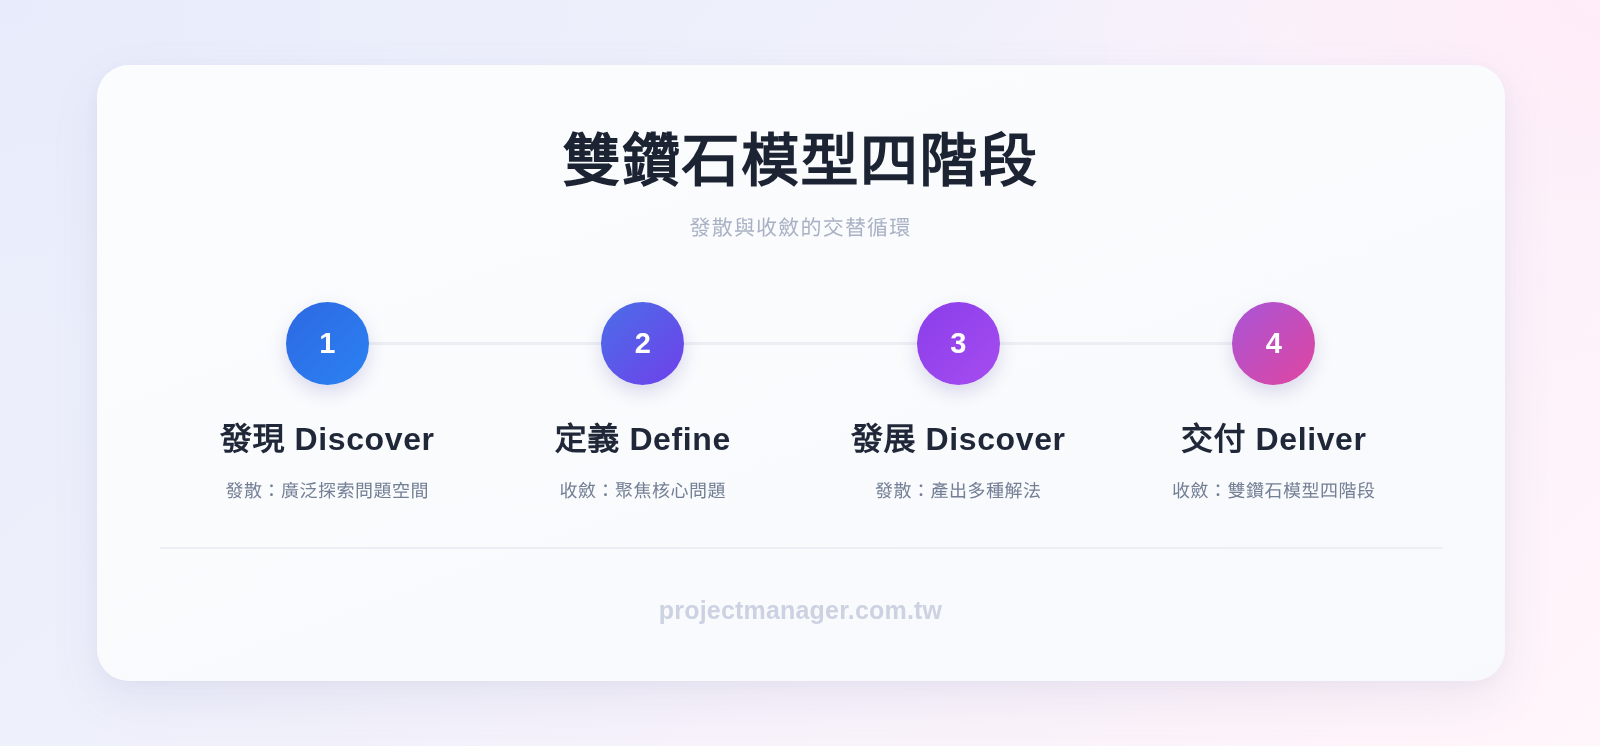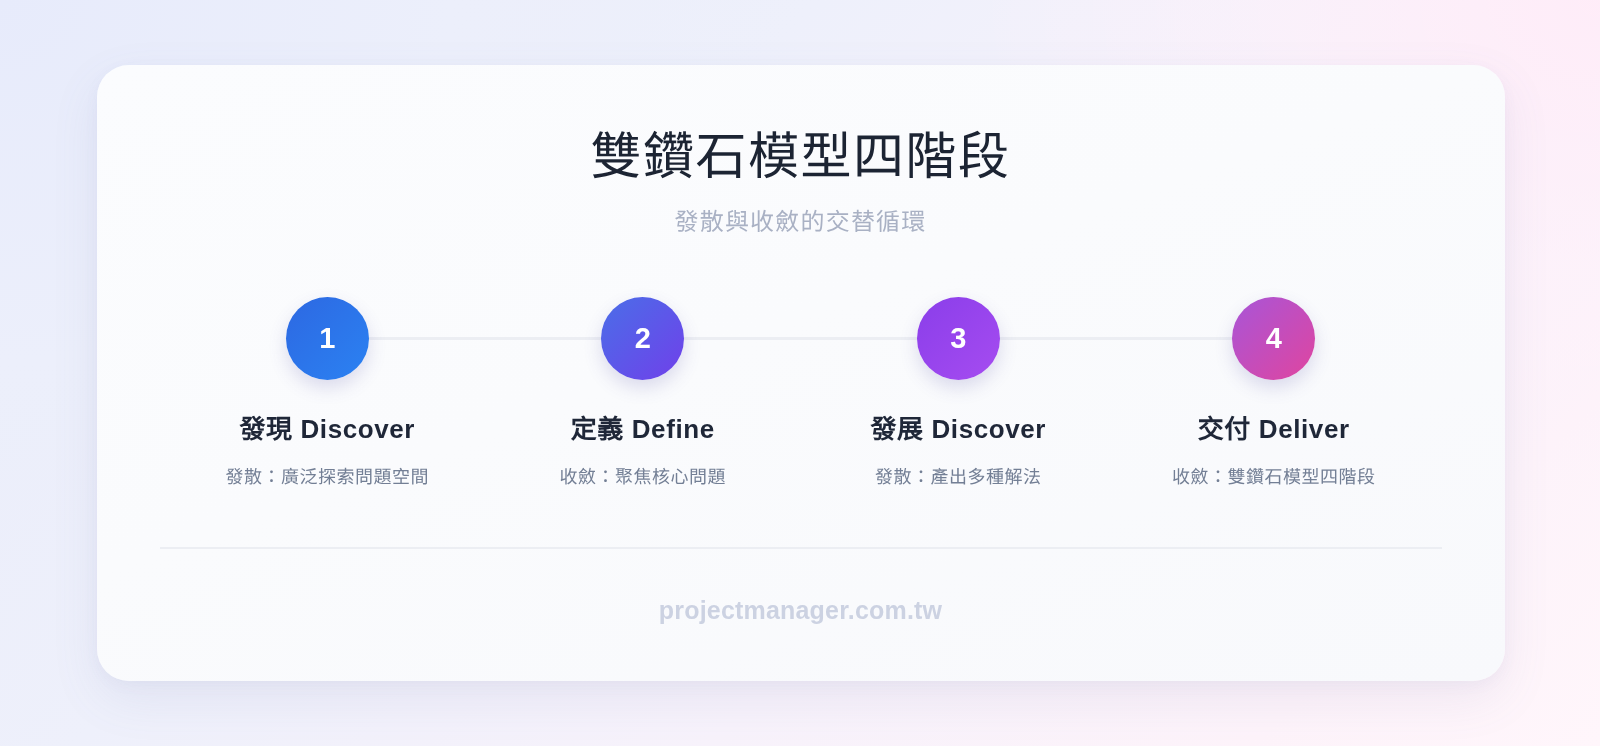--- a/index.html
+++ b/index.html
@@ -37,30 +37,30 @@
     flex-direction: column;
   }
 
   
   .header {
     text-align: center;
     padding-top: 62px;
   }
 
   .title {
-    font-size: 51px;
-    font-weight: 400;
+    font-size: 58px;
+    font-weight: 700;
     letter-spacing: 1.5px;
     color: #1c2433;
     line-height: 1.18;
   }
 
   .subtitle {
     margin-top: 19px;
-    font-size: 24px;
+    font-size: 21px;
     font-weight: 400;
     letter-spacing: 1.2px;
     color: #a9b1c4;
     line-height: 1.3;
   }
 
   
   .steps-wrap {
     position: relative;
     margin-top: 60px;
@@ -98,21 +98,21 @@
     justify-content: center;
     color: #ffffff;
     font-size: 29px;
     font-weight: 700;
     line-height: 1;
     box-shadow: 0 8px 18px rgba(80, 70, 160, 0.18);
   }
 
   .step-name {
     margin-top: 28px;
-    font-size: 26px;
+    font-size: 32px;
     font-weight: 700;
     letter-spacing: 0.6px;
     color: #1f2738;
     white-space: nowrap;
   }
 
   .step-desc {
     margin-top: 17px;
     font-size: 18px;
     font-weight: 400;

